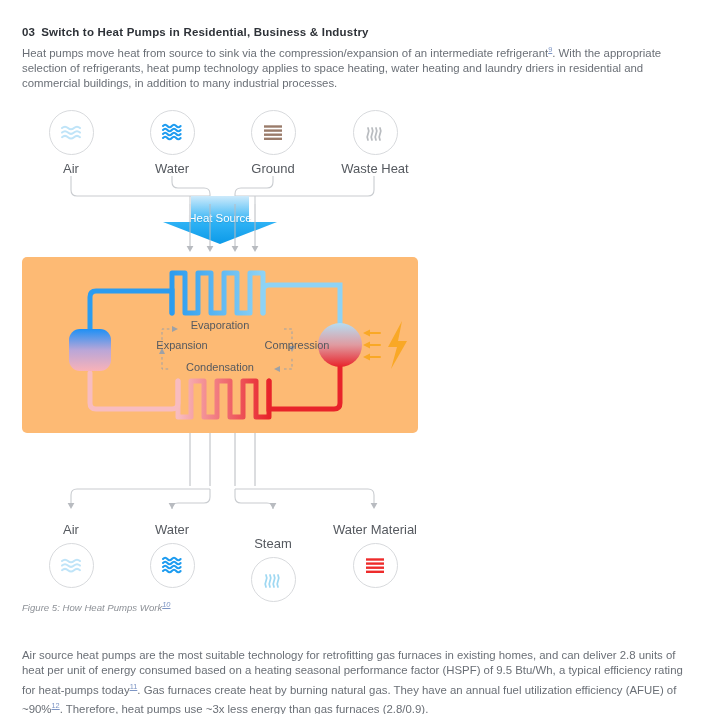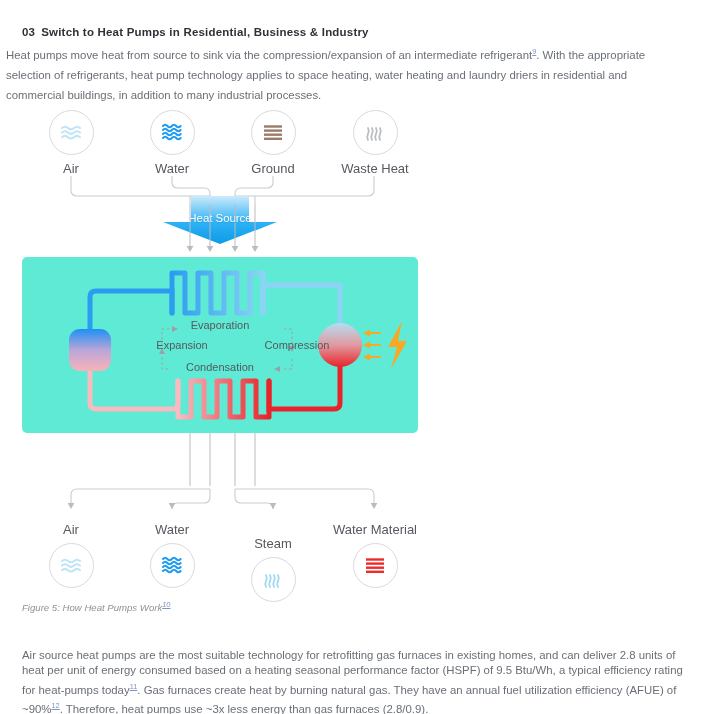--- a/index.html
+++ b/index.html
@@ -13,22 +13,22 @@
   .page { position: relative; width: 712px; height: 714px; }
 
   
   .sec-title {
     position: absolute; left: 22px; top: 26px;
     font-size: 11.5px; font-weight: bold; color: #2e3238;
     letter-spacing: .2px; white-space: nowrap;
   }
   .sec-title .num { margin-right: 6px; }
   .intro {
-    position: absolute; left: 6px; top: 42px; width: 672px;
-    font-size: 11.4px; line-height: 20px; color: #6a6f76;
+    position: absolute; left: 22px; top: 42px; width: 672px;
+    font-size: 11.4px; line-height: 15px; color: #6a6f76;
   }
   sup { font-size: 7.4px; color: #7d95c4; vertical-align: super;
         text-decoration: underline; }
 
   
   .icon-row { position: absolute; left: 0; width: 712px; height: 70px; }
   .icon-cell { position: absolute; width: 110px; text-align: center; }
   .circle {
     width: 45px; height: 45px; border-radius: 50%;
     border: 1px solid #d8dadd; background: #fff;
@@ -46,21 +46,21 @@
   .arrow-text {
     position: absolute; width: 100%; text-align: center;
     color: #fff; font-size: 11.4px; font-weight: 500;
     text-shadow: 0 1px 1px rgba(0,0,0,.12);
   }
 
   
   .panel {
     position: absolute; left: 22px; top: 257px;
     width: 396px; height: 176px;
-    background: #5eead4; border-radius: 5px;
+    background: #fdba74; border-radius: 5px;
   }
 
   .cyc-label {
     position: absolute; font-size: 11px; color: #55595f;
     white-space: nowrap; text-align: center;
   }
 
   
   .caption {
     position: absolute; left: 22px; top: 600px;

